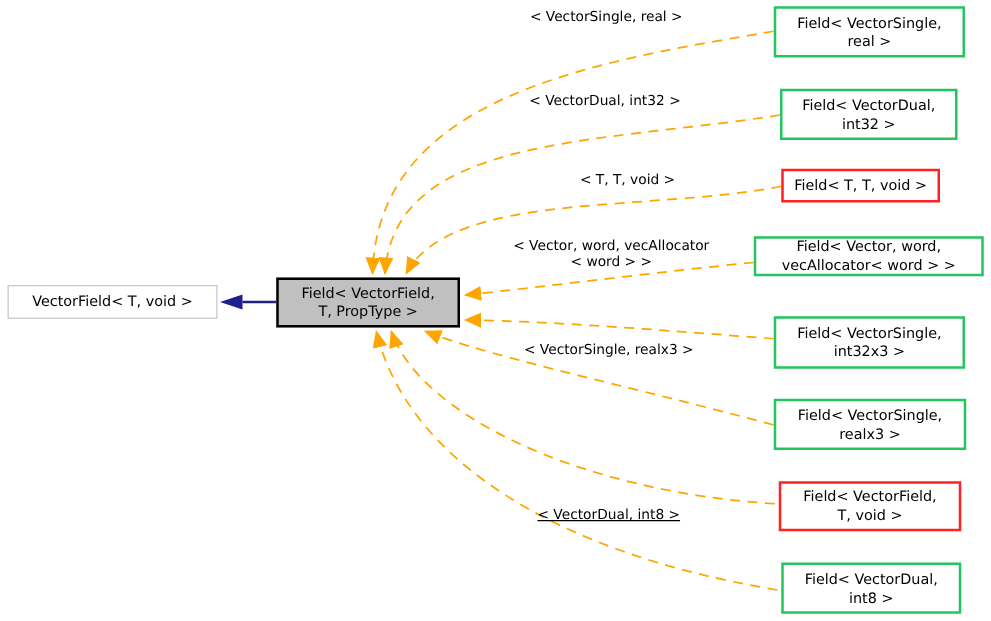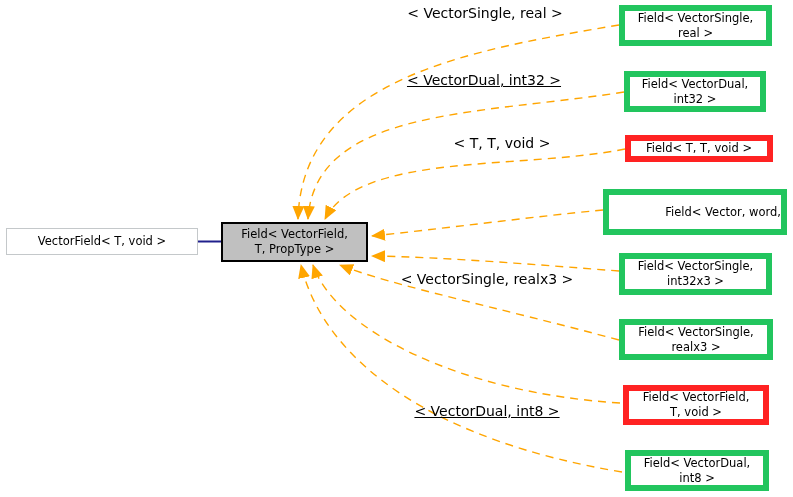--- a/index.html
+++ b/index.html
@@ -9,49 +9,49 @@
     background:#ffffff;
     font-family:"DejaVu Sans","Liberation Sans",sans-serif;
     color:#000;
     overflow:hidden;
   }
   svg.edges{position:absolute;left:0;top:0;width:793px;height:497px;}
   .node{
     position:absolute;
     box-sizing:border-box;
     background:#ffffff;
-    border:6px solid #22c55e;
+    border:2px solid #22c55e;
     display:flex;flex-direction:column;
     align-items:center;justify-content:center;
     text-align:center;
     font-size:11.5px;line-height:15px;
     white-space:nowrap;
   }
   .node.red{border-color:#ff2222;}
   .node.main{background:#c0c0c0;border:2px solid #000;}
   .node.base{border:1px solid #c4c8ca;}
-  .n-base{left:6px;top:228px;width:192px;height:27px;}
+  .n-base{left:6px;top:228px;width:168px;height:27px;}
   .n-main{left:221px;top:222px;width:147px;height:40px;}
   .n1{left:619px;top:5px;width:153px;height:41px;}
   .n2{left:624px;top:71px;width:142px;height:41px;}
-  .n3{left:625px;top:135px;width:148px;height:27px;}
-  .n4{left:603px;top:189px;width:184px;height:46px;align-items:flex-end;}
+  .n3{left:625px;top:135px;width:127px;height:27px;}
+  .n4{left:603px;top:189px;width:184px;height:32px;}
   .n5{left:619px;top:253px;width:153px;height:42px;}
   .n6{left:619px;top:319px;width:154px;height:41px;}
   .n7{left:623px;top:385px;width:146px;height:40px;}
   .n8{left:625px;top:450px;width:144px;height:41px;}
   .elabel{
     position:absolute;
     transform:translateX(-50%);
     white-space:nowrap;
     text-align:center;
-    font-size:14px;line-height:13px;
+    font-size:11px;line-height:13px;
   }
   .el1{left:485px;top:7px;}
-  .el2{left:484px;top:74px;text-decoration:underline;}
+  .el2{left:484px;top:74px;}
   .el3{left:502px;top:137px;}
   .el4{left:489px;top:190px;}
   .el5{left:487px;top:241px;}
   .el6{left:487px;top:273px;text-align:right;}
   .el7{left:487px;top:331px;}
   .el8{left:487px;top:405px;text-decoration:underline;}
 </style>
 </head>
 <body>
 
@@ -97,20 +97,21 @@
     <span>Field&lt; VectorDual,</span>
     <span>int32 &gt;</span>
   </div>
 
   <div class="node red n3">
     <span>Field&lt; T, T, void &gt;</span>
   </div>
 
   <div class="node n4">
     <span>Field&lt; Vector, word,</span>
+    <span>vecAllocator&lt; word &gt; &gt;</span>
   </div>
 
   <div class="node n5">
     <span>Field&lt; VectorSingle,</span>
     <span>int32x3 &gt;</span>
   </div>
 
   <div class="node n6">
     <span>Field&lt; VectorSingle,</span>
     <span>realx3 &gt;</span>
@@ -122,16 +123,20 @@
   </div>
 
   <div class="node n8">
     <span>Field&lt; VectorDual,</span>
     <span>int8 &gt;</span>
   </div>
 
   <div class="elabel el1">&lt; VectorSingle, real &gt;</div>
   <div class="elabel el2">&lt; VectorDual, int32 &gt;</div>
   <div class="elabel el3">&lt; T, T, void &gt;</div>
+  <div class="elabel el4">
+    <div>&lt; Vector, word, vecAllocator</div>
+    <div>&lt; word &gt; &gt;</div>
+  </div>
   <div class="elabel el6">&lt; VectorSingle, realx3 &gt;</div>
   <div class="elabel el8">&lt; VectorDual, int8 &gt;</div>
 
 </div>
 
 </body></html>

